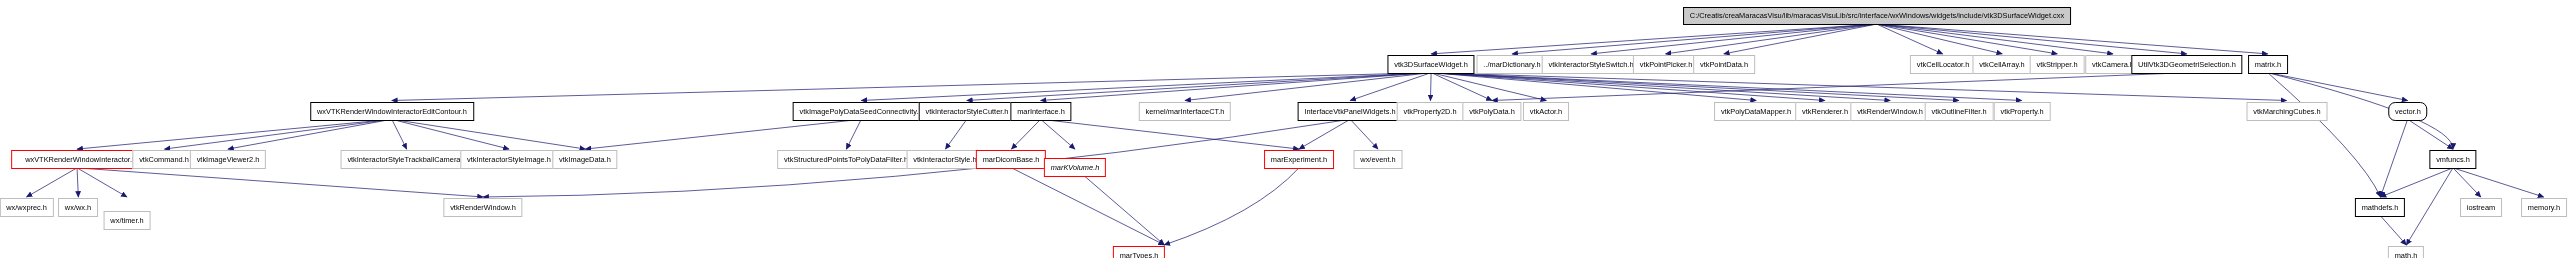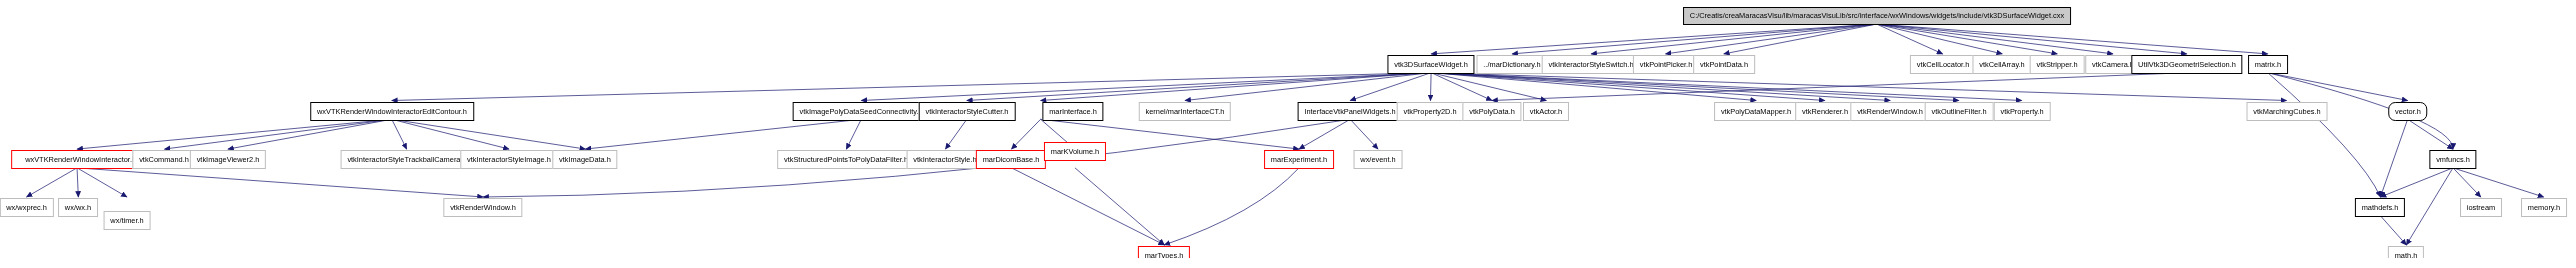--- a/index.html
+++ b/index.html
@@ -109,21 +109,21 @@
       <div class="node gray" style="left: 1724px; top: 55px;">vtkPointData.h</div>
       <div class="node gray" style="left: 1943px; top: 55px;">vtkCellLocator.h</div>
       <div class="node gray" style="left: 2002px; top: 55px;">vtkCellArray.h</div>
       <div class="node gray" style="left: 2057px; top: 55px;">vtkStripper.h</div>
       <div class="node gray" style="left: 2113px; top: 55px;">vtkCamera.h</div>
       <div class="node black" style="left: 2187px; top: 55px;">UtilVtk3DGeometriSelection.h</div>
       <div class="node black" style="left: 2268px; top: 55px;">matrix.h</div>
       <div class="node black" style="left: 392px; top: 102px;">wxVTKRenderWindowInteractorEditContour.h</div>
       <div class="node black" style="left: 861px; top: 102px;">vtkImagePolyDataSeedConnectivity.h</div>
       <div class="node black" style="left: 967px; top: 102px;">vtkInteractorStyleCutter.h</div>
-      <div class="node black" style="left: 1041px; top: 102px; margin-left: 32px;">marInterface.h</div>
+      <div class="node black" style="left: 1041px; top: 102px;">marInterface.h</div>
       <div class="node gray" style="left: 1185px; top: 102px;">kernel/marInterfaceCT.h</div>
       <div class="node black" style="left: 1350px; top: 102px;">InterfaceVtkPanelWidgets.h</div>
       <div class="node gray" style="left: 1430px; top: 102px;">vtkProperty2D.h</div>
       <div class="node gray" style="left: 1492px; top: 102px;">vtkPolyData.h</div>
       <div class="node gray" style="left: 1546px; top: 102px;">vtkActor.h</div>
       <div class="node gray" style="left: 1756px; top: 102px;">vtkPolyDataMapper.h</div>
       <div class="node gray" style="left: 1825px; top: 102px;">vtkRenderer.h</div>
       <div class="node gray" style="left: 1890px; top: 102px;">vtkRenderWindow.h</div>
       <div class="node gray" style="left: 1959px; top: 102px;">vtkOutlineFilter.h</div>
       <div class="node gray" style="left: 2022px; top: 102px;">vtkProperty.h</div>
@@ -131,28 +131,28 @@
       <div class="node black" style="left: 2408px; top: 102px; border-radius: 7px;">vector.h</div>
       <div class="node red" style="left: 77px; top: 150px; padding-left: 13px;">wxVTKRenderWindowInteractor.h</div>
       <div class="node gray" style="left: 164px; top: 150px;">vtkCommand.h</div>
       <div class="node gray" style="left: 228px; top: 150px;">vtkImageViewer2.h</div>
       <div class="node gray" style="left: 407px; top: 150px;">vtkInteractorStyleTrackballCamera.h</div>
       <div class="node gray" style="left: 509px; top: 150px;">vtkInteractorStyleImage.h</div>
       <div class="node gray" style="left: 585px; top: 150px;">vtkImageData.h</div>
       <div class="node gray" style="left: 846px; top: 150px;">vtkStructuredPointsToPolyDataFilter.h</div>
       <div class="node gray" style="left: 945px; top: 150px;">vtkInteractorStyle.h</div>
       <div class="node red" style="left: 1011px; top: 150px;">marDicomBase.h</div>
-      <div class="node red" style="left: 1075px; top: 142px;">marKVolume.h</div>
+      <div class="node red" style="left: 1075px; top: 158px; font-style: italic;">marKVolume.h</div>
       <div class="node red" style="left: 1299px; top: 150px;">marExperiment.h</div>
       <div class="node gray" style="left: 1378px; top: 150px;">wx/event.h</div>
       <div class="node black" style="left: 2453px; top: 150px;">vmfuncs.h</div>
       <div class="node gray" style="left: 26.6px; top: 198px;">wx/wxprec.h</div>
       <div class="node gray" style="left: 78px; top: 198px;">wx/wx.h</div>
       <div class="node gray" style="left: 127px; top: 211px;">wx/timer.h</div>
       <div class="node gray" style="left: 483px; top: 198px;">vtkRenderWindow.h</div>
       <div class="node black" style="left: 2380px; top: 198px;">mathdefs.h</div>
       <div class="node gray" style="left: 2481px; top: 198px;">iostream</div>
       <div class="node gray" style="left: 2544px; top: 198px;">memory.h</div>
-      <div class="node red" style="left: 1164px; top: 246px;">marTypes.h</div>
+      <div class="node red" style="left: 1139px; top: 246px;">marTypes.h</div>
       <div class="node gray" style="left: 2406px; top: 246px;">math.h</div>
     </div>
 </div>
 
 
 </body></html>

